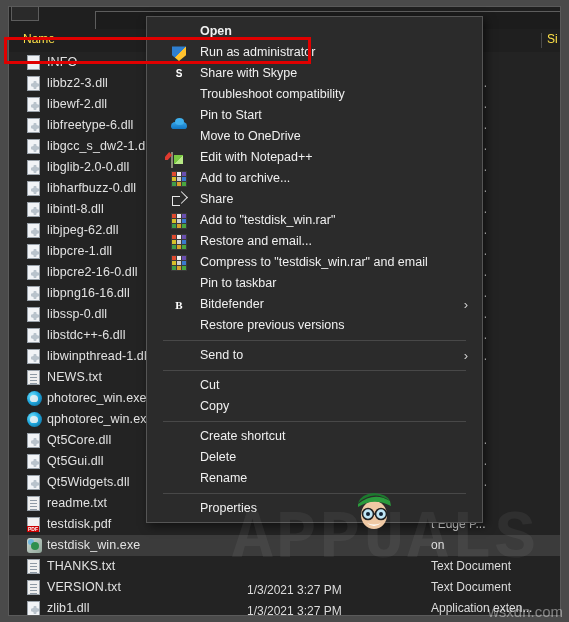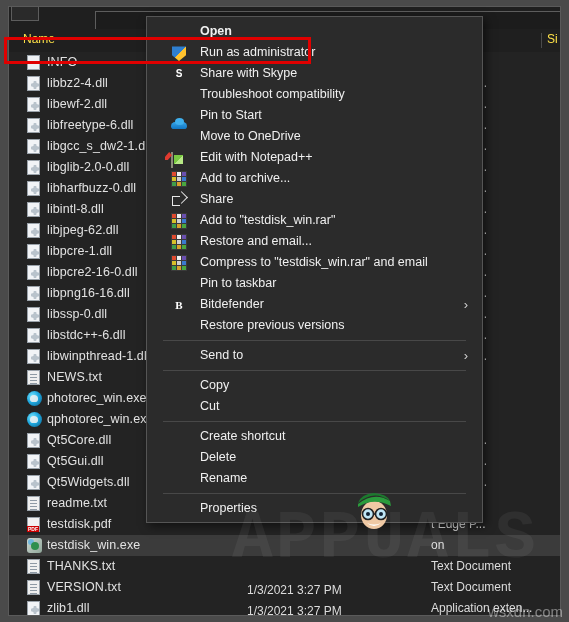--- a/index.html
+++ b/index.html
@@ -283,21 +283,21 @@
             <div class="ic-blank"></div>
           </span>
           <span class="fname">INFO</span>
           <span class="fdate"></span>
           <span class="ftype"></span>
         </div>
         <div class="row">
           <span class="icon">
             <div class="ic-dll"></div>
           </span>
-          <span class="fname">libbz2-4.dll</span>
+          <span class="fname">libbz2-3.dll</span>
           <span class="fdate"></span>
           <span class="ftype">on exten...</span>
         </div>
         <div class="row">
           <span class="icon">
             <div class="ic-dll"></div>
           </span>
           <span class="fname">libewf-2.dll</span>
           <span class="fdate"></span>
           <span class="ftype">on exten...</span>
@@ -603,24 +603,24 @@
       <div class="mi">
         <span class="mlabel">Restore previous versions</span>
       </div>
       <div class="msep"></div>
       <div class="mi">
         <span class="mlabel">Send to</span>
         <span class="chev">›</span>
       </div>
       <div class="msep"></div>
       <div class="mi">
+        <span class="mlabel">Cut</span>
+      </div>
+      <div class="mi">
         <span class="mlabel">Copy</span>
-      </div>
-      <div class="mi">
-        <span class="mlabel">Cut</span>
       </div>
       <div class="msep"></div>
       <div class="mi">
         <span class="mlabel">Create shortcut</span>
       </div>
       <div class="mi">
         <span class="mlabel">Delete</span>
       </div>
       <div class="mi">
         <span class="mlabel">Rename</span>

